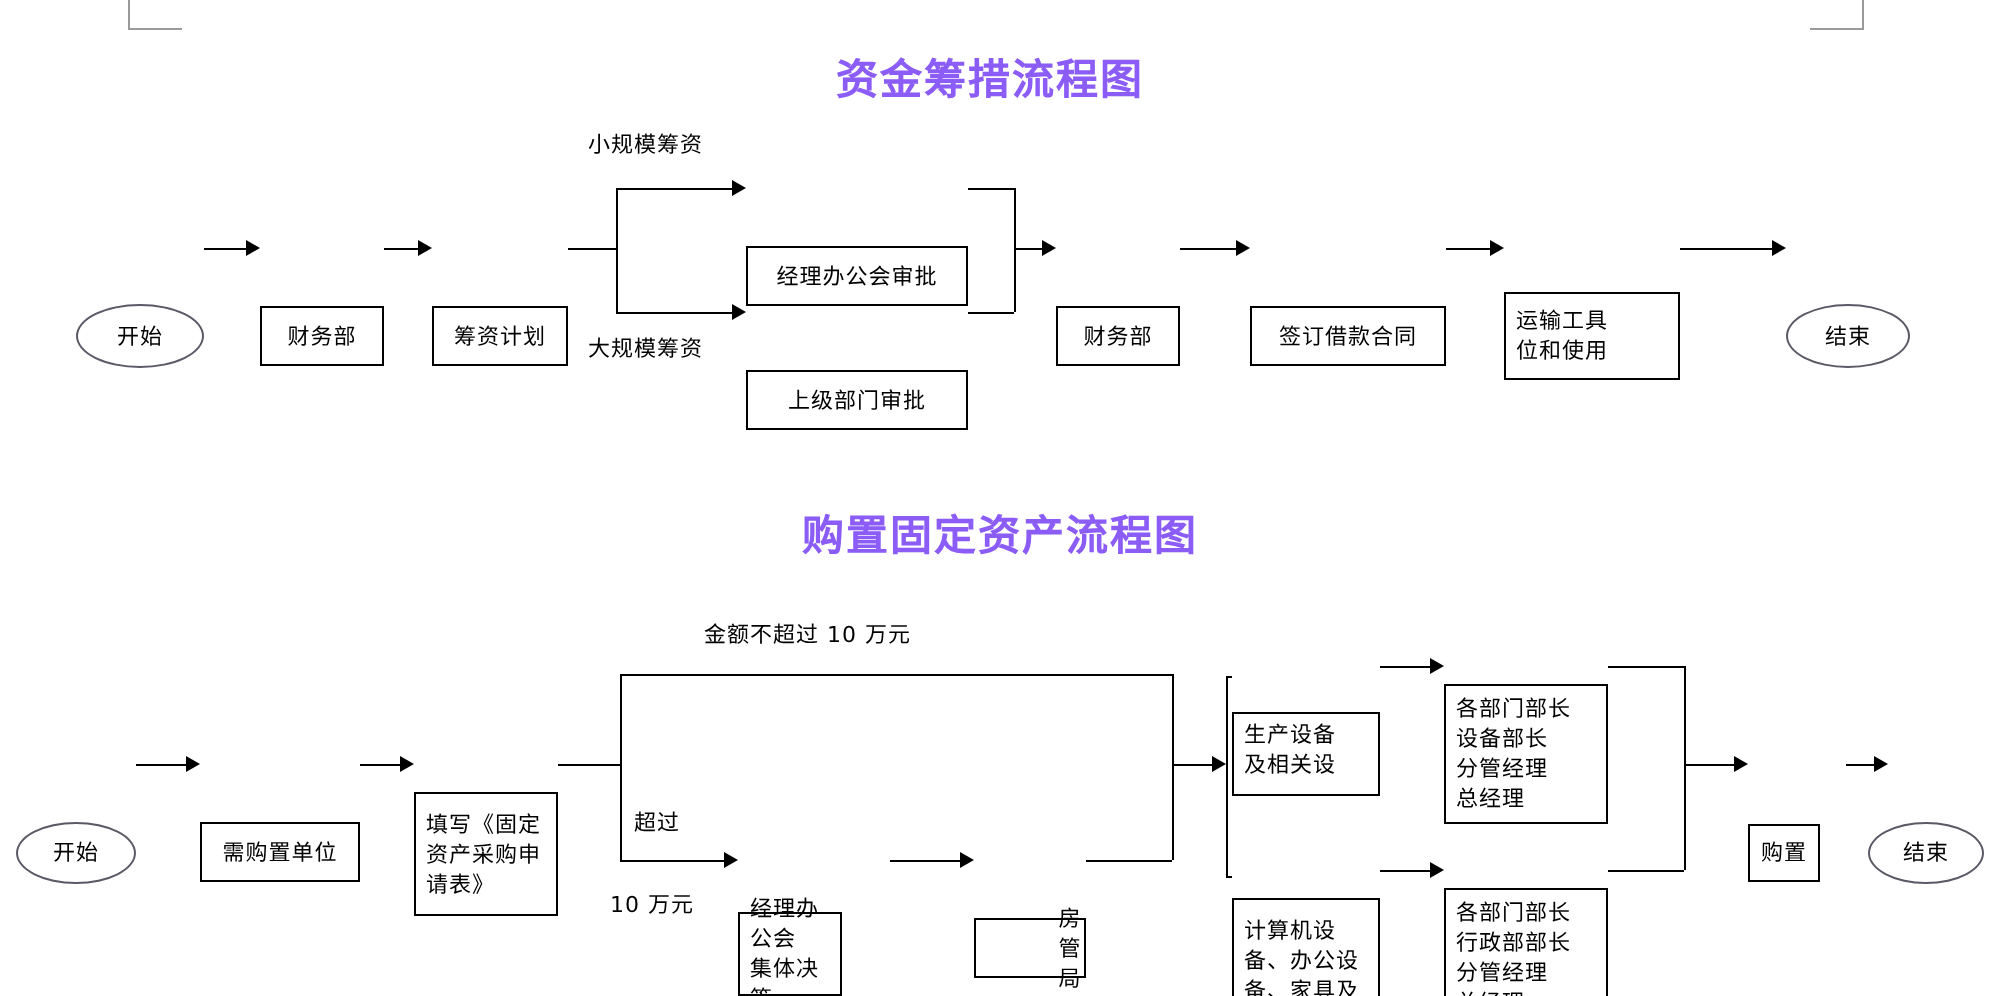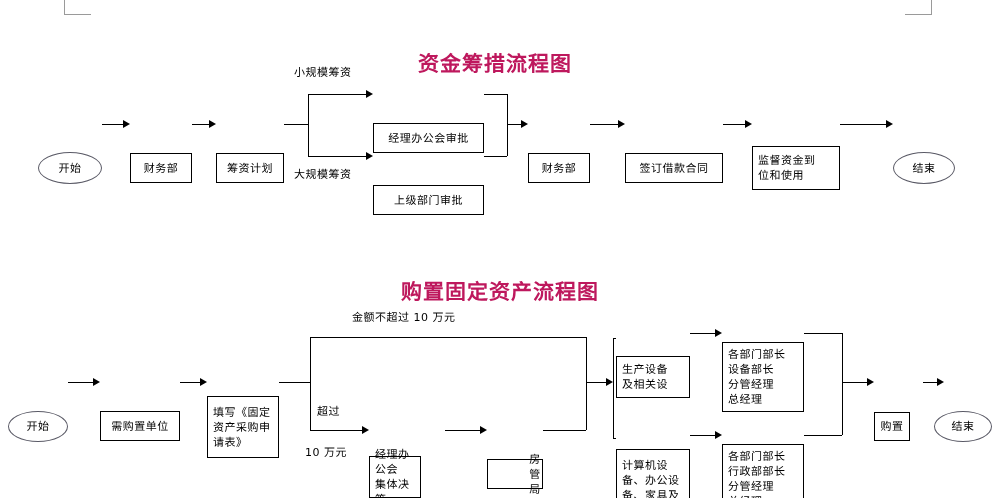--- a/index.html
+++ b/index.html
@@ -34,22 +34,21 @@
 
   
   .chart-title {
     position: absolute;
     text-align: center;
     font-family: "DejaVu Serif", "Liberation Serif", serif;
     font-weight: bold;
     font-size: 21px;
     letter-spacing: 1px;
     white-space: nowrap;
-    color: #be185d;
-    margin-top: 24px;
+    color: #8b5cf6;
   }
 
   
   .node {
     position: absolute;
     box-sizing: border-box;
     border: 1px solid #000000;
     background: #ffffff;
     display: flex;
     align-items: center;
@@ -145,21 +144,21 @@
   <div class="node" style="left:528px; top:109px; width:62px; height:30px;">财务部</div>
 
   <div class="ln h" style="left:590px; top:124px; width:30px;"></div>
   <div class="arrow" style="left:618px; top:120px;"></div>
 
   <div class="node" style="left:625px; top:109px; width:98px; height:30px;">签订借款合同</div>
 
   <div class="ln h" style="left:723px; top:124px; width:24px;"></div>
   <div class="arrow" style="left:745px; top:120px;"></div>
 
-  <div class="node align-left" style="left:752px; top:102px; width:88px; height:44px;">监督资金到
+  <div class="node align-left" style="left:752px; top:102px; width:88px; height:44px;">运输工具
 位和使用</div>
 
   <div class="ln h" style="left:840px; top:124px; width:48px;"></div>
   <div class="arrow" style="left:886px; top:120px;"></div>
 
   <div class="node terminator" style="left:893px; top:108px; width:62px; height:32px;">结束</div>
 
   <div class="chart-title" style="left:360px; top:251px; width:280px;">购置固定资产流程图</div>
 
   <div class="node terminator" style="left:8px; top:367px; width:60px; height:31px;">开始</div>
@@ -197,21 +196,21 @@
 
   <div class="ln h" style="left:543px; top:430px; width:43px;"></div>
   <div class="ln v" style="left:586px; top:337px; height:93px;"></div>
   <div class="ln h" style="left:586px; top:382px; width:22px;"></div>
   <div class="arrow" style="left:606px; top:378px;"></div>
 
   <div class="ln v" style="left:613px; top:338px; height:100px;"></div>
   <div class="ln h" style="left:613px; top:338px; width:3px;"></div>
   <div class="ln h" style="left:613px; top:438px; width:3px;"></div>
 
-  <div class="node align-left" style="left:616px; top:312px; width:74px; height:42px;">生产设备
+  <div class="node align-left" style="left:616px; top:312px; width:74px; height:42px;font-family:Liberation Mono, monospace;">生产设备
 及相关设</div>
 
   <div class="node align-left" style="left:616px; top:405px; width:74px; height:78px;">计算机设
 备、办公设
 备、家具及
 运输工具</div>
 
   <div class="ln h" style="left:690px; top:333px; width:27px;"></div>
   <div class="arrow" style="left:715px; top:329px;"></div>
 

